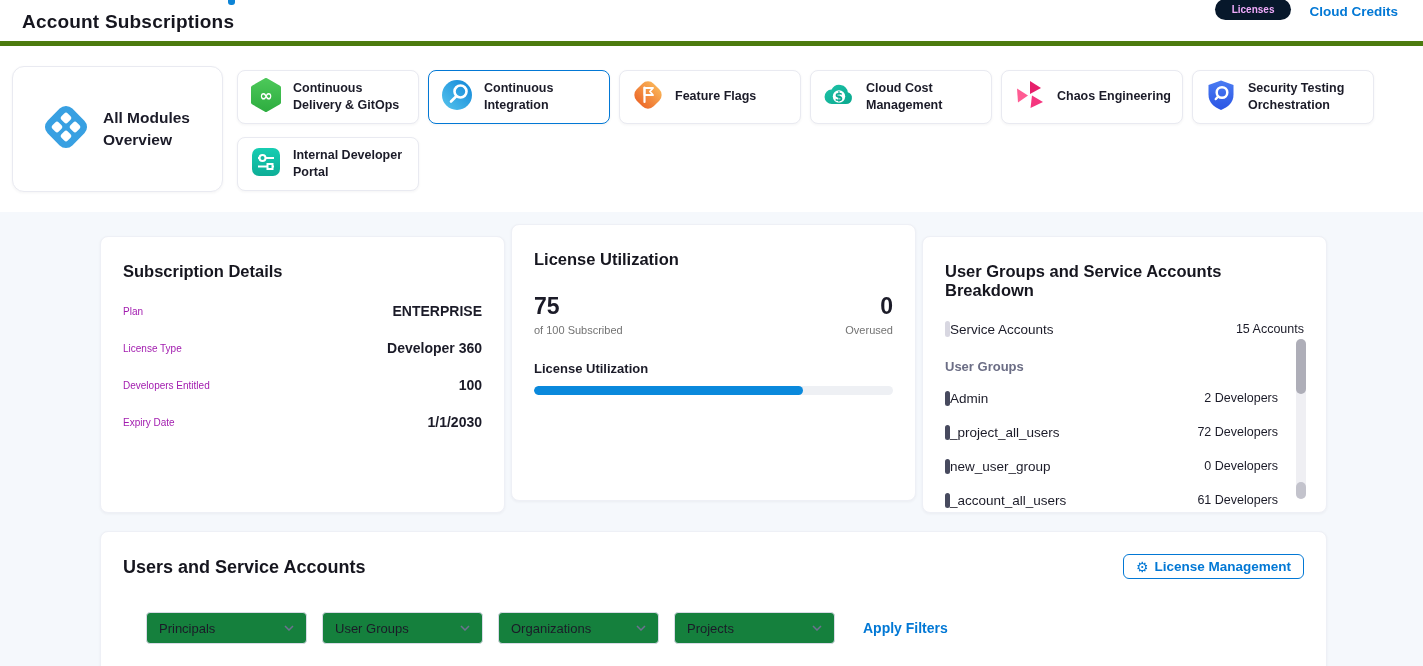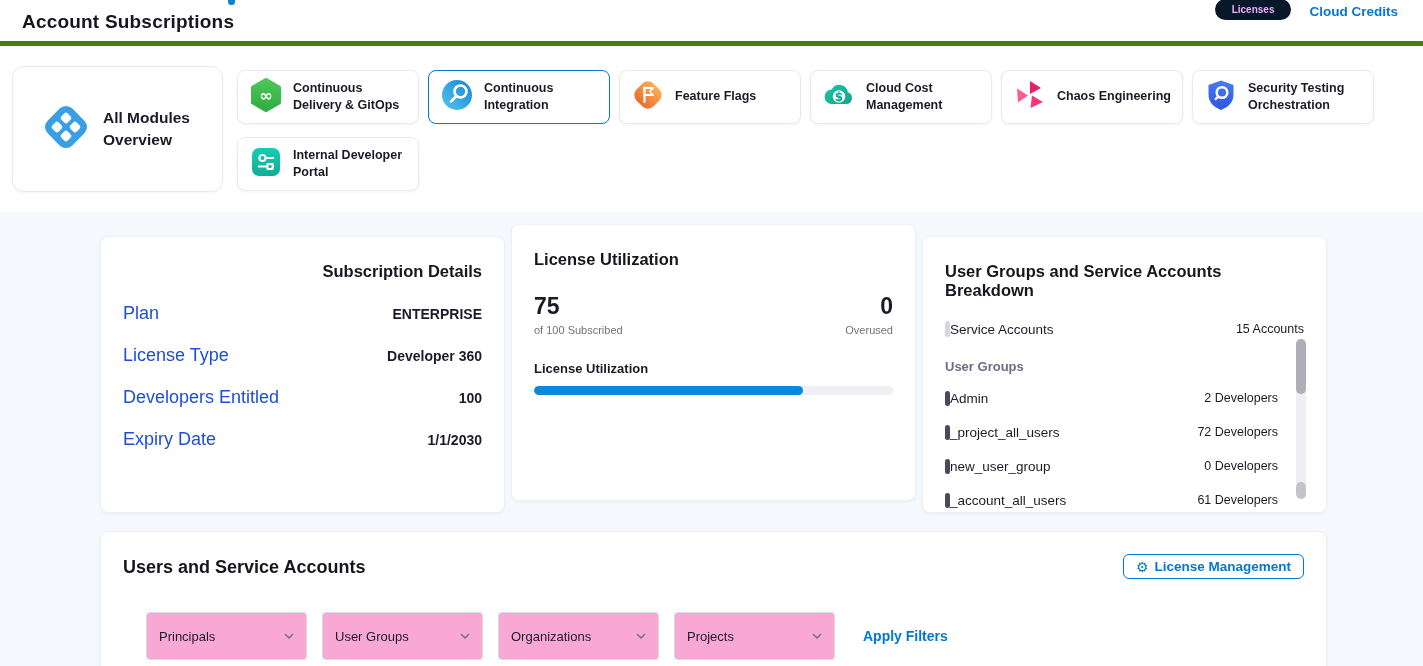--- a/index.html
+++ b/index.html
@@ -27,24 +27,24 @@
   .module-card.selected { border:1.5px solid #0278d5; }
   .module-card .mlabel { font-size:12.5px; font-weight:600; color:#1b1b28; line-height:1.4; }
   .module-card svg { flex:0 0 auto; }
 
   
   .content { position:relative; height:454px; background:#f5f8fc; }
   .card { position:absolute; background:#fff; border-radius:8px; border:1px solid #eef0f6;
     box-shadow:0 1px 3px rgba(40,41,61,.05); }
   .card-title { font-size:16.5px; font-weight:bold; color:#16161f; }
 
-  .card-sub { left:100px; top:24px; width:405px; height:277px; padding:25px 22px;text-align:right; }
+  .card-sub { left:100px; top:24px; width:405px; height:277px; padding:25px 22px; }
   .kv-rows { margin-top:22px; }
   .kv-row { display:flex; justify-content:space-between; align-items:center; margin-bottom:21px; }
-  .kv-label { font-size:18px; color:#1d4ed8; }
+  .kv-label { font-size:10px; color:#a21caf; }
   .kv-value { font-size:14px; font-weight:bold; color:#1b1b28;margin-left:27px; }
 
   .card-util { left:511px; top:12px; width:405px; height:277px; padding:25px 22px; }
   .util-nums { margin-top:24px; display:flex; justify-content:space-between; }
   .big-num { font-size:23px; font-weight:bold; color:#1b1b28; line-height:1.2; }
   .num-caption { font-size:11px; color:#737373; margin-top:3px; }
   .util-right { text-align:right; }
   .bar-label { margin-top:25px; font-size:13px; font-weight:bold; color:#1b1b28; }
   .bar-track { margin-top:10px; width:100%; height:9px; background:#eef0f4; border-radius:5px; overflow:hidden; }
   .bar-fill { height:100%; background:#0a89dc; border-radius:5px; width:0; }
@@ -67,21 +67,21 @@
   .bk-thumb2 { position:absolute; bottom:0; left:0; width:10px; height:17px; background:#c3c3cc; border-radius:5px; }
 
   .card-users { left:100px; top:319px; width:1227px; height:230px; padding:25px 22px; }
   .users-title { font-size:18px; font-weight:bold; color:#16161f; }
   .lm-button { position:absolute; right:22px; top:22px; display:flex; align-items:center; gap:6px;
     border:1px solid #0278d5; border-radius:6px; background:#fff; color:#0278d5;
     font-size:13.5px; font-weight:600; padding:4px 12px; cursor:pointer;
     font-family:"Liberation Sans","DejaVu Sans",sans-serif; }
   .gear { font-size:14px; line-height:1; }
   .filters-row { margin-top:34px; margin-left:23px; display:flex; align-items:center; gap:15px; }
-  .dropdown { width:161px; height:48px; background:#f9a8d4; border:1px solid #d8dae6; border-radius:4px;
+  .dropdown { width:161px; height:32px; background:#15803d; border:1px solid #d8dae6; border-radius:4px;
     display:flex; align-items:center; justify-content:space-between; padding:0 12px; cursor:pointer; }
   .dd-label { font-size:13px; color:#1b1b28; }
   .apply-link { margin-left:13px; color:#0278d5; font-size:14px; font-weight:bold; cursor:pointer; text-decoration:none; }
 </style>
 </head>
 <body>
 
 <div class="header">
   <div class="top-fragment"></div>
   <div class="page-title">Account Subscriptions</div>

